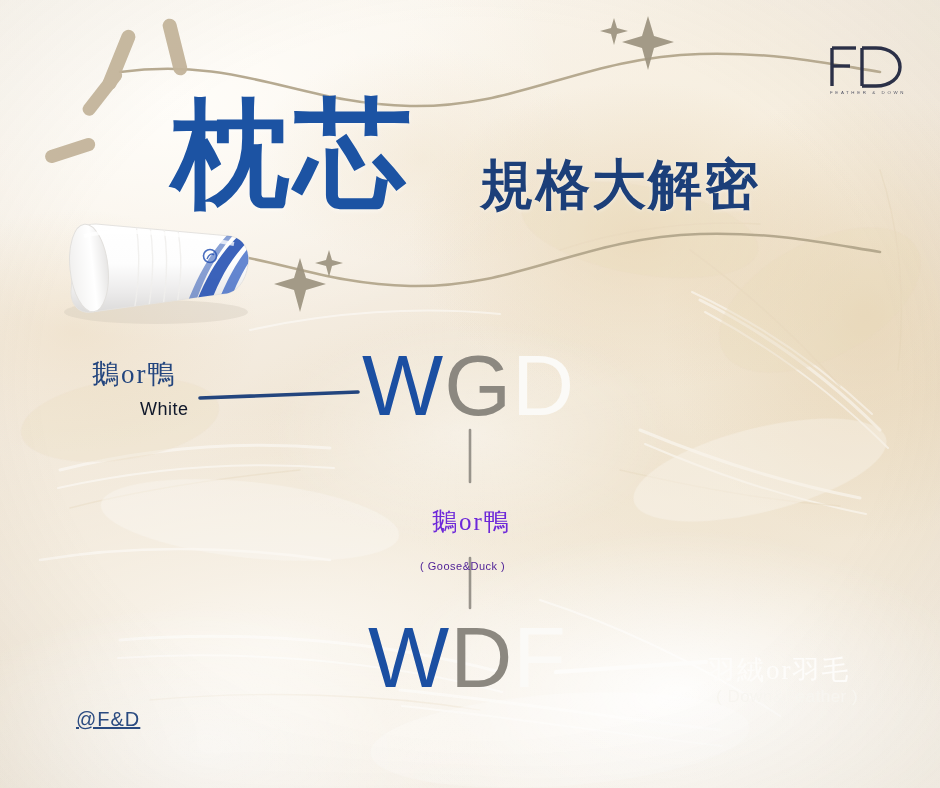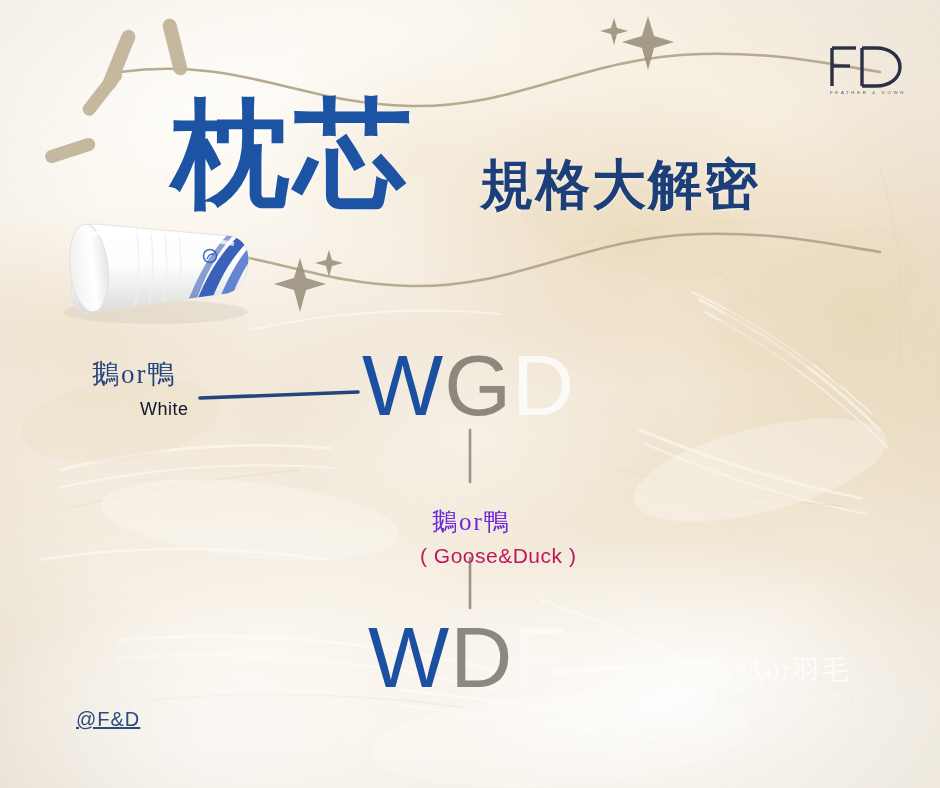--- a/index.html
+++ b/index.html
@@ -105,21 +105,21 @@
     font-size:18px;
     line-height:1.1;
     letter-spacing:.5px;
     white-space:nowrap;
   }
 
   #label-white      { left:92px;  top:348px; color:#23457e; }
   #label-white-en   { left:140px; top:388px; color:#0f172a; }
 
   #label-goose      { left:432px; top:496px; color:#6d28d9; font-size:25px; }
-  #label-goose-en   { left:420px; top:532px; color:#be185d; font-size:21px; }
+  #label-goose-en   { left:420px; top:548px; color:#4c1d95; font-size:11px; }
 
   #label-down       { left:708px; top:644px; color:#fdfcfa; }
   #label-down-en    { left:716px; top:676px; color:#f7f5f0; font-size:17px; }
 
   
   #watermark {
     left:76px; top:696px;
     font-family:"Liberation Sans", sans-serif;
     font-size:20px;
     letter-spacing:1px;

